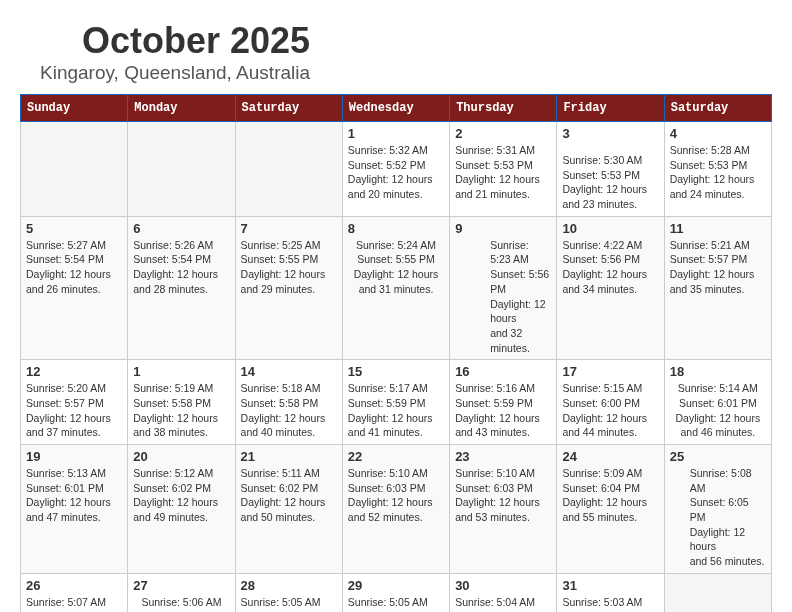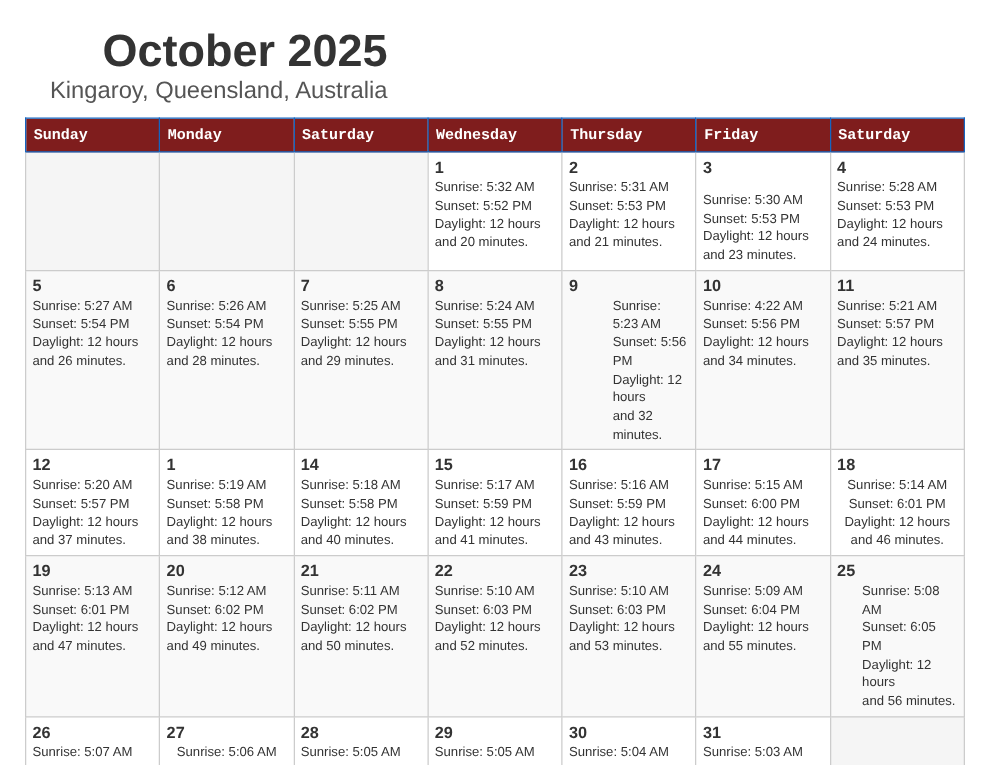--- a/index.html
+++ b/index.html
@@ -165,21 +165,21 @@
         </td>
         <td>
           <span class="day-num">7</span>
           <div class="day-info" style="white-space: pre-line;">Sunrise: 5:25 AM
 Sunset: 5:55 PM
 Daylight: 12 hours
 and 29 minutes.</div>
         </td>
         <td>
           <span class="day-num">8</span>
-          <div class="day-info" style="white-space: pre-line;">Sunrise: 5:24 AM
+          <div class="day-info" style="white-space: pre-line; text-align: center;">Sunrise: 5:24 AM
 Sunset: 5:55 PM
 Daylight: 12 hours
 and 31 minutes.</div>
         </td>
         <td>
           <span class="day-num">9</span>
           <div class="day-info" style="white-space: pre-line; margin-left: 35px;">Sunrise: 5:23 AM
 Sunset: 5:56 PM
 Daylight: 12 hours
 and 32 minutes.</div>

